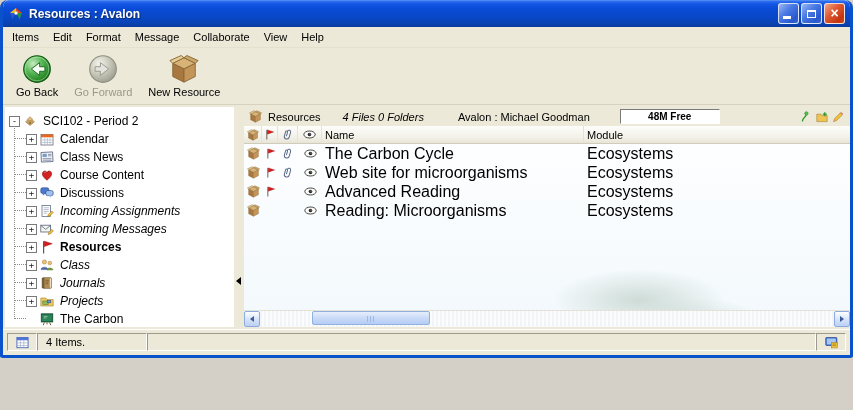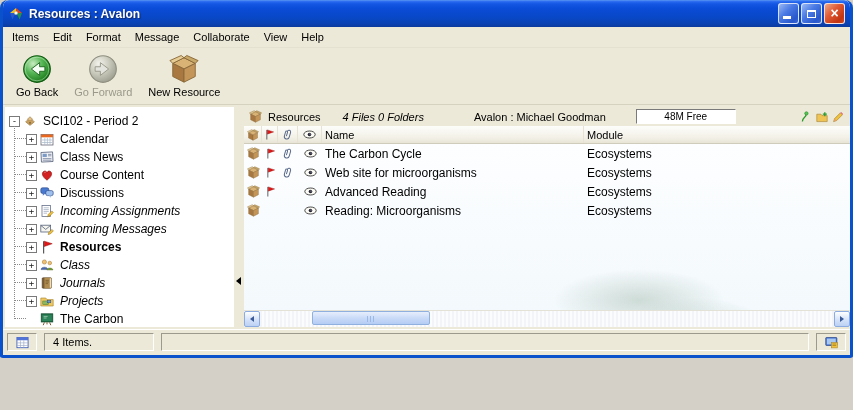--- a/index.html
+++ b/index.html
@@ -48,56 +48,56 @@
   .tree-children::before{content:'';position:absolute;left:9px;top:-4px;bottom:9px;border-left:1px dotted #8a8a8a;}
   .splitter{width:10px;flex:none;position:relative;background:#ECE9D8;}
   .split-arrow{position:absolute;left:2px;bottom:42px;width:0;height:0;
                border-top:4px solid transparent;border-bottom:4px solid transparent;border-right:5px solid #000;}
 
   
   .right-panel{flex:1;display:flex;flex-direction:column;min-width:0;background:#ECE9D8;}
   .panel-header{height:19px;flex:none;display:flex;align-items:center;font-size:11px;padding:0 6px 0 5px;}
   .ph-title{margin-left:6px;}
   .ph-counts{margin-left:22px;font-style:italic;}
-  .ph-account{margin-left:50px;}
+  .ph-account{margin-left:34px;}
   .ph-free{margin-left:30px;width:100px;height:15px;background:#fff;border:1px solid;box-sizing:border-box;
-           border-color:#7a7a7a #fff #fff #7a7a7a;display:flex;align-items:center;justify-content:center;font-size:10px;}
+           border-color:#7a7a7a #fff #fff #7a7a7a;display:flex;align-items:center;justify-content:center;font-size:10px;font-weight:bold;}
   .ph-spacer{flex:1;}
   .ph-icons{display:flex;gap:4px;align-items:center;}
 
   .col-header{height:17px;flex:none;display:flex;align-items:flex-start;font-size:11px;
     background:linear-gradient(180deg,#fdfdfb 0%,#f2f0e6 70%,#e8e5d6 100%);border-bottom:1px solid #cfccbc;}
   .hc{display:flex;align-items:center;justify-content:center;height:100%;border-right:1px solid #e6e3d4;box-sizing:border-box;}
   .hl{justify-content:flex-start;padding-left:3px;}
   .c-box{width:18px;flex:none}.c-flag{width:16px;flex:none}.c-clip{width:20px;flex:none}
   .c-eye{width:24px;flex:none}.c-name{width:262px;flex:none}.c-module{flex:1;border-right:none}
 
   .list-body{flex:1;position:relative;overflow:hidden;
              background:linear-gradient(180deg,#fdfeff 0%,#f3f9fc 100%);}
-  .row{height:19px;display:flex;align-items:center;font-size:12px;}
+  .row{height:19px;display:flex;align-items:center;font-size:16px;}
   .cell{display:flex;align-items:center;justify-content:center;height:100%;box-sizing:border-box;}
   .cell.txt{justify-content:flex-start;padding-left:3px;white-space:nowrap;overflow:hidden;}
   .watermark{position:absolute;left:305px;top:120px;width:215px;height:95px;pointer-events:none;filter:blur(.6px);
     background:radial-gradient(ellipse 55% 45% at 42% 38%,rgba(168,190,178,.5),rgba(168,190,178,0) 72%),
                radial-gradient(ellipse 45% 38% at 68% 62%,rgba(176,198,188,.42),rgba(176,198,188,0) 70%),
                radial-gradient(ellipse 20% 18% at 22% 75%,rgba(170,192,180,.35),rgba(170,192,180,0) 80%);}
 
   .hscroll{height:16px;flex:none;display:flex;border-top:1px solid #e4e2d6;
            background:repeating-linear-gradient(90deg,#f2f4f7 0 2px,#fbfcfe 2px 4px);}
   .sb-arrow{width:16px;height:16px;flex:none;display:flex;align-items:center;justify-content:center;box-sizing:border-box;
             background:linear-gradient(180deg,#fefefe 0%,#d2e0f8 60%,#bcd1f4 100%);border:1px solid #8cabe0;border-radius:2px;}
   .tri-l{width:0;height:0;border-top:3px solid transparent;border-bottom:3px solid transparent;border-right:4px solid #3a5a9a;}
   .tri-r{width:0;height:0;border-top:3px solid transparent;border-bottom:3px solid transparent;border-left:4px solid #3a5a9a;}
   .sb-track{flex:1;position:relative;}
   .sb-thumb{position:absolute;left:52px;top:0;width:118px;height:14px;box-sizing:border-box;border-radius:2px;
             background:linear-gradient(180deg,#e6eefc 0%,#cadbf8 50%,#b4ccf4 100%);border:1px solid #90b0e0;}
   .sb-thumb::after{content:'';position:absolute;left:50%;top:4px;width:8px;height:6px;margin-left:-4px;
             background:repeating-linear-gradient(90deg,#9ab8e8 0 1px,transparent 1px 3px);}
 
-  .statusbar{height:26px;flex:none;display:flex;gap:7px;align-items:stretch;padding:3px 4px 4px;
+  .statusbar{height:26px;flex:none;display:flex;gap:0;align-items:stretch;padding:3px 4px 4px;
              background:#ECE9D8;box-sizing:border-box;border-top:1px solid #fff;}
   .sb-pane{border:1px solid;border-color:#9c9a8c #fff #fff #9c9a8c;display:flex;align-items:center;font-size:11px;box-sizing:border-box;}
   .p-icon{width:30px;justify-content:center;flex:none;}
   .p-items{width:110px;padding-left:8px;flex:none;}
   .p-fill{flex:1;}
 
   .icon{display:inline-flex;}
   .icon svg{width:100%;height:100%;display:block;}
   .i11{width:11px;height:11px}.i12{width:12px;height:12px}.i13{width:13px;height:13px}.i14{width:14px;height:14px}
   .eye{width:13px;height:9px}

